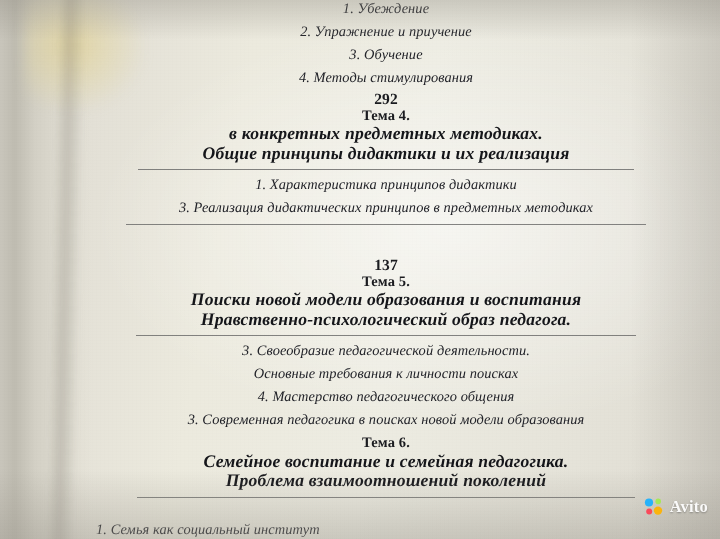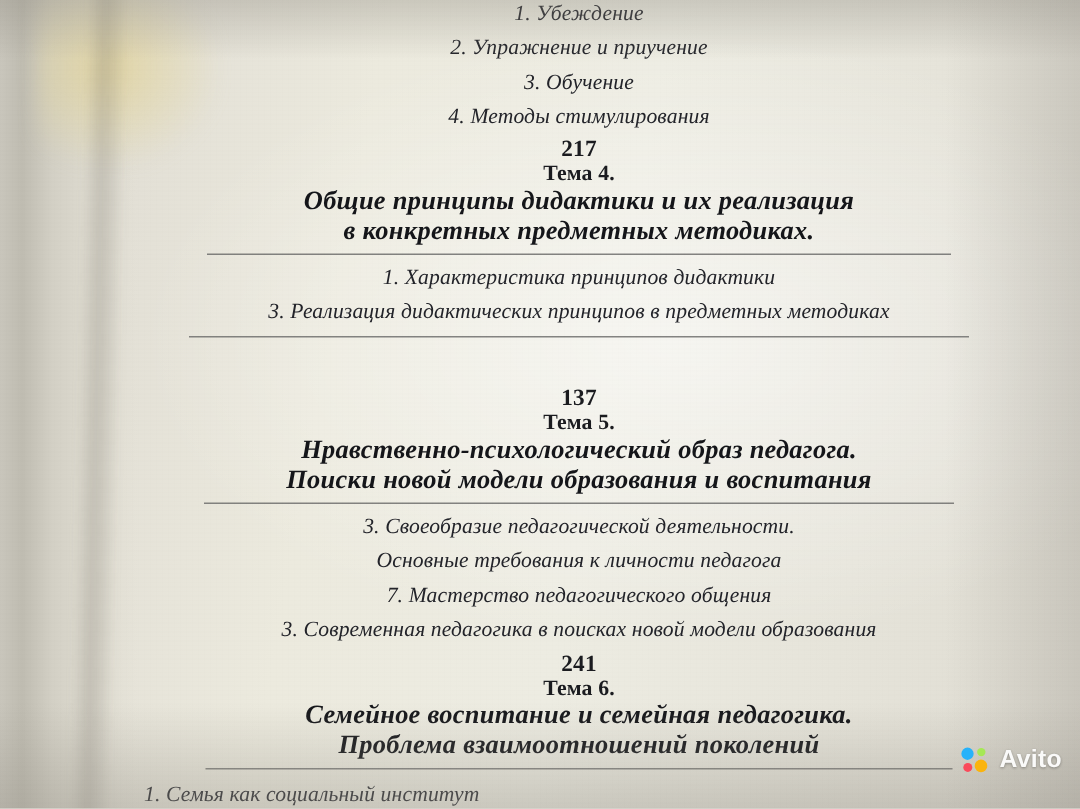--- a/index.html
+++ b/index.html
@@ -146,21 +146,21 @@
     display: flex;
     align-items: center;
     gap: 6px;
     opacity: 0.92;
   }
   .wm-logo {
     width: 21px; height: 21px;
     position: relative;
   }
   .wm-text {
-    font-family: Liberation Sans, sans-serif;
+    font-family: Liberation Serif, serif;
     font-size: 16.5px;
     font-weight: bold;
     color: #ffffff;
     text-shadow: 0 1px 2px rgba(0,0,0,0.35);
     letter-spacing: 0.2px;
   }
 </style>
 </head>
 <body>
 
@@ -173,44 +173,43 @@
   <div class="content">
 
     <div id="block-top">
       <div class="line sub">1. Убеждение</div>
       <div class="line sub">2. Упражнение и приучение</div>
       <div class="line sub">3. Обучение</div>
       <div class="line sub">4. Методы стимулирования</div>
     </div>
 
     <div id="block-t4">
-      <div class="line pagenum">217</div>
+      <div class="line pagenum">292</div>
       <div class="line temalabel">Тема 4.</div>
+      <div class="line title">в конкретных предметных методиках.</div>
       <div class="line title">Общие принципы дидактики и их реализация</div>
-      <div class="line title">в конкретных предметных методиках.</div>
       <div class="rule rule-w1"></div>
       <div class="line sub">1. Характеристика принципов дидактики</div>
       <div class="line sub">3. Реализация дидактических принципов в предметных методиках</div>
       <div class="rule rule-w2"></div>
     </div>
 
     <div id="block-t5">
       <div class="line pagenum">137</div>
       <div class="line temalabel">Тема 5.</div>
+      <div class="line title">Поиски новой модели образования и воспитания</div>
       <div class="line title">Нравственно-психологический образ педагога.</div>
-      <div class="line title">Поиски новой модели образования и воспитания</div>
       <div class="rule rule-w3"></div>
       <div class="line sub">3. Своеобразие педагогической деятельности.</div>
-      <div class="line sub">Основные требования к личности педагога</div>
-      <div class="line sub">7. Мастерство педагогического общения</div>
+      <div class="line sub">Основные требования к личности поисках</div>
+      <div class="line sub">4. Мастерство педагогического общения</div>
       <div class="line sub">3. Современная педагогика в поисках новой модели образования</div>
     </div>
 
     <div id="block-t6">
-      <div class="line pagenum">241</div>
       <div class="line temalabel">Тема 6.</div>
       <div class="line title">Семейное воспитание и семейная педагогика.</div>
       <div class="line title">Проблема взаимоотношений поколений</div>
       <div class="rule rule-w4"></div>
     </div>
 
   </div>
 
   <div class="clip-bottom">
     <div class="line sub">1. Семья как социальный институт</div>

